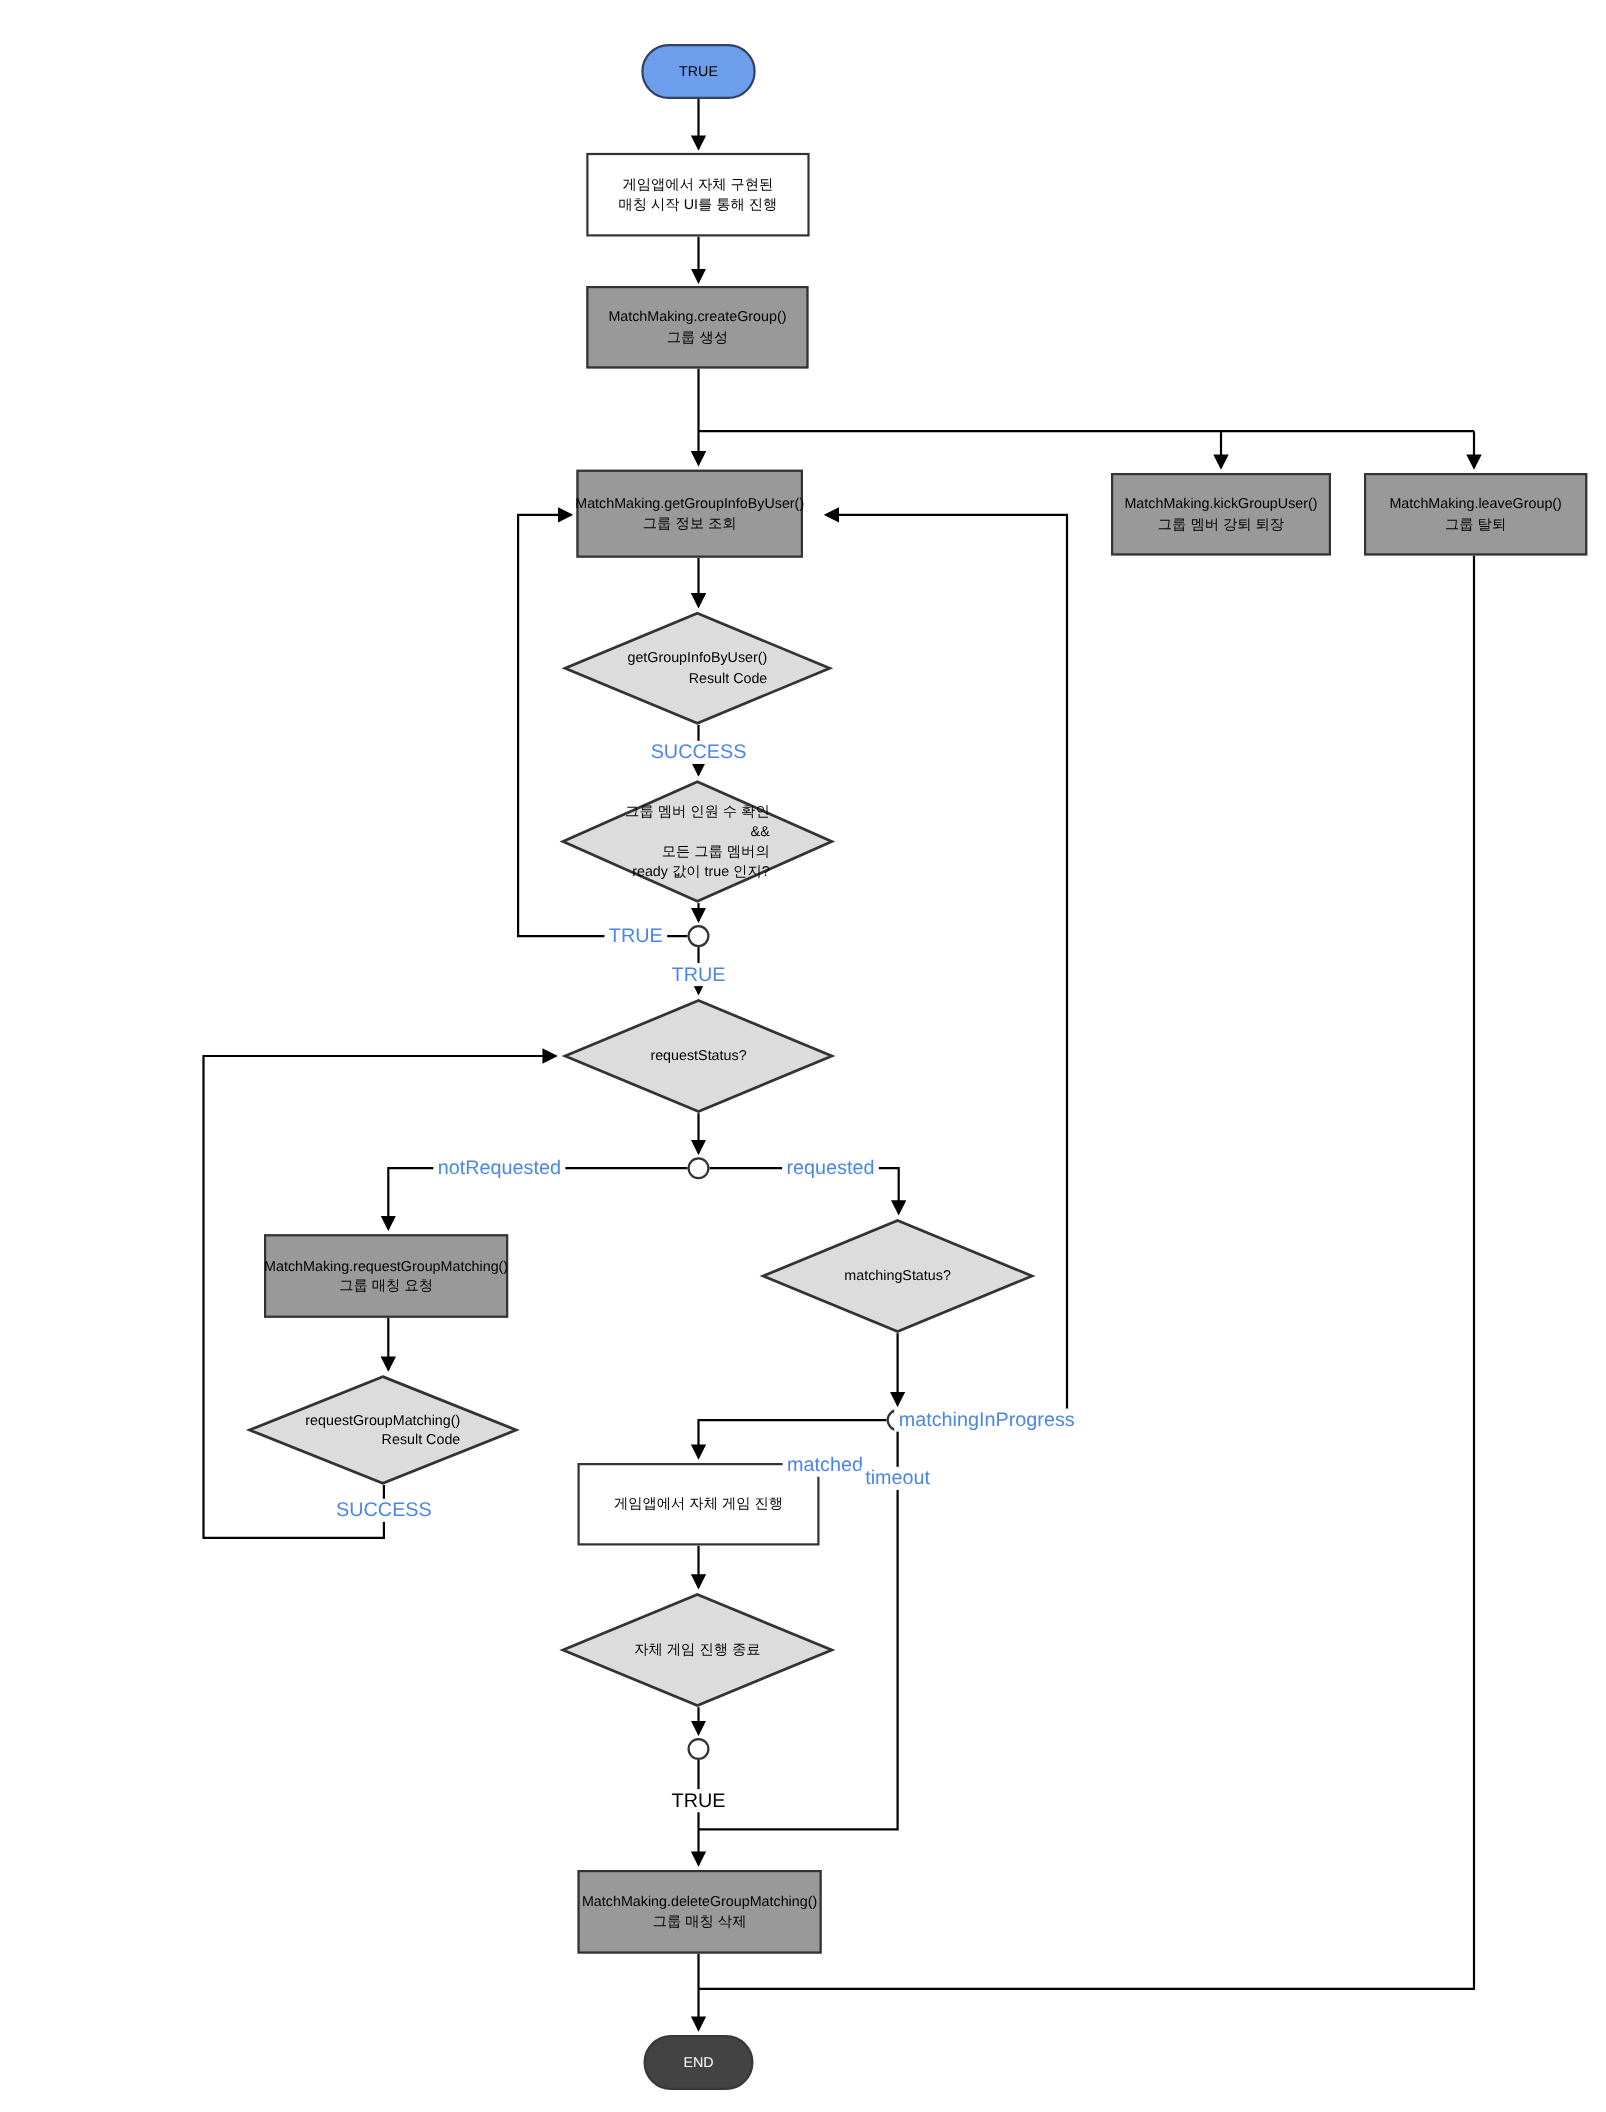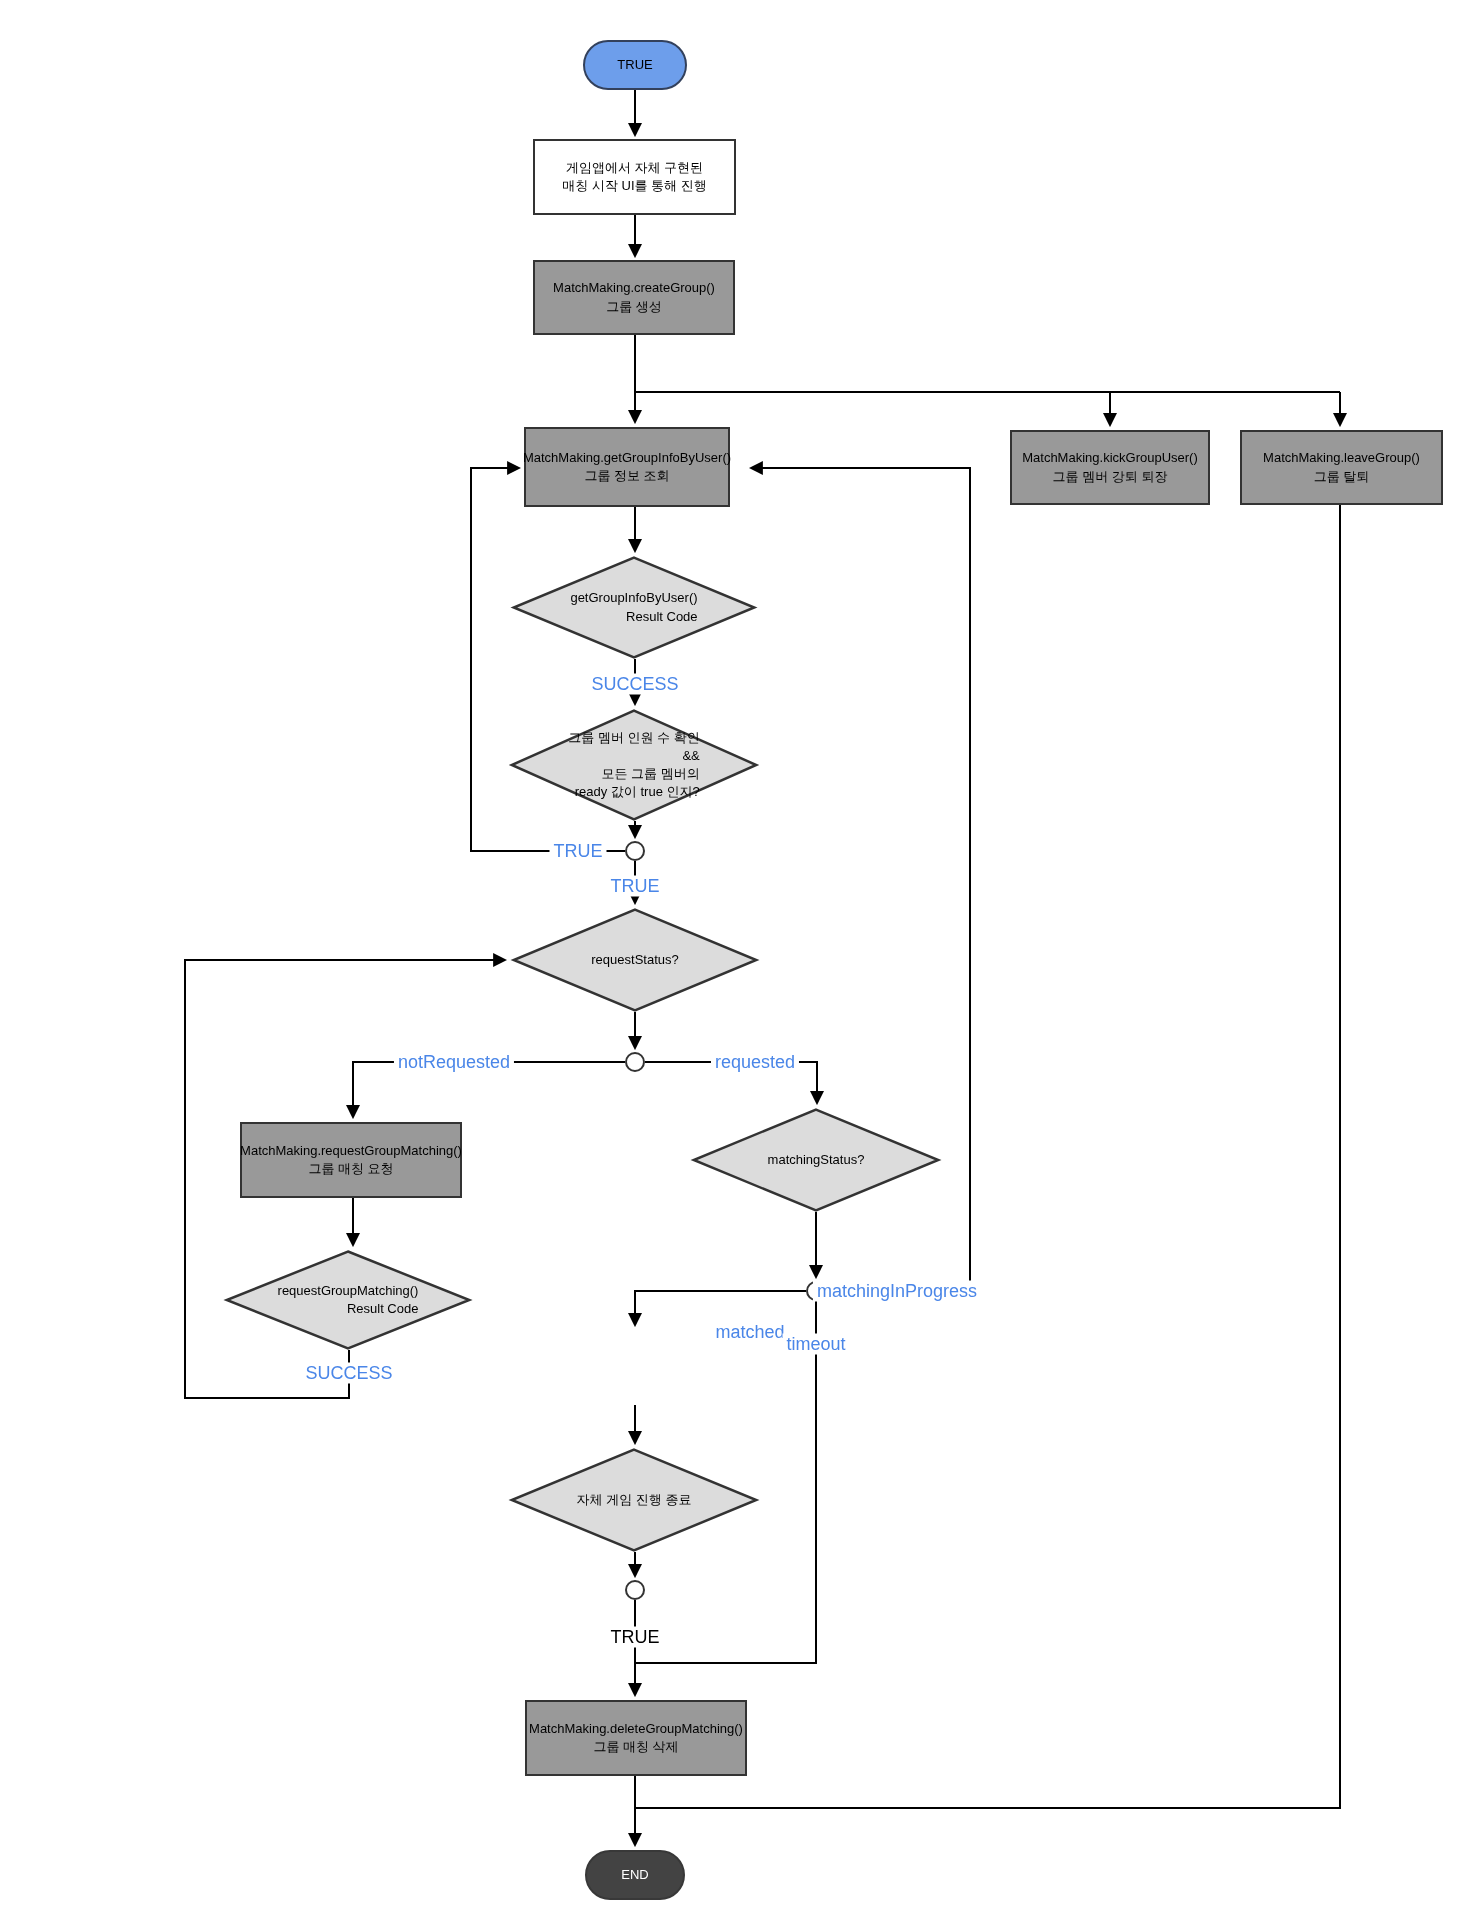--- a/index.html
+++ b/index.html
@@ -129,20 +129,21 @@
 Result Code</span>
   </div>
 
   <div class="node decision" style="left:690px;top:1108px;width:252px;height:104px;">
     <svg class="dshape" viewBox="0 0 100 100" preserveAspectRatio="none">
       <polygon points="50,1.5 98.5,50 50,98.5 1.5,50" vector-effect="non-scaling-stroke"></polygon>
     </svg>
     <span class="dlabel">matchingStatus?</span>
   </div>
 
+  <div class="node process white" style="left:525px;top:1330px;width:220px;height:75px;">게임앱에서 자체 게임 진행</div>
 
   <div class="node decision" style="left:508px;top:1448px;width:252px;height:104px;">
     <svg class="dshape" viewBox="0 0 100 100" preserveAspectRatio="none">
       <polygon points="50,1.5 98.5,50 50,98.5 1.5,50" vector-effect="non-scaling-stroke"></polygon>
     </svg>
     <span class="dlabel">자체 게임 진행 종료</span>
   </div>
 
   <div class="node process gray" style="left:525px;top:1700px;width:222px;height:76px;">MatchMaking.deleteGroupMatching()
 그룹 매칭 삭제</div>

